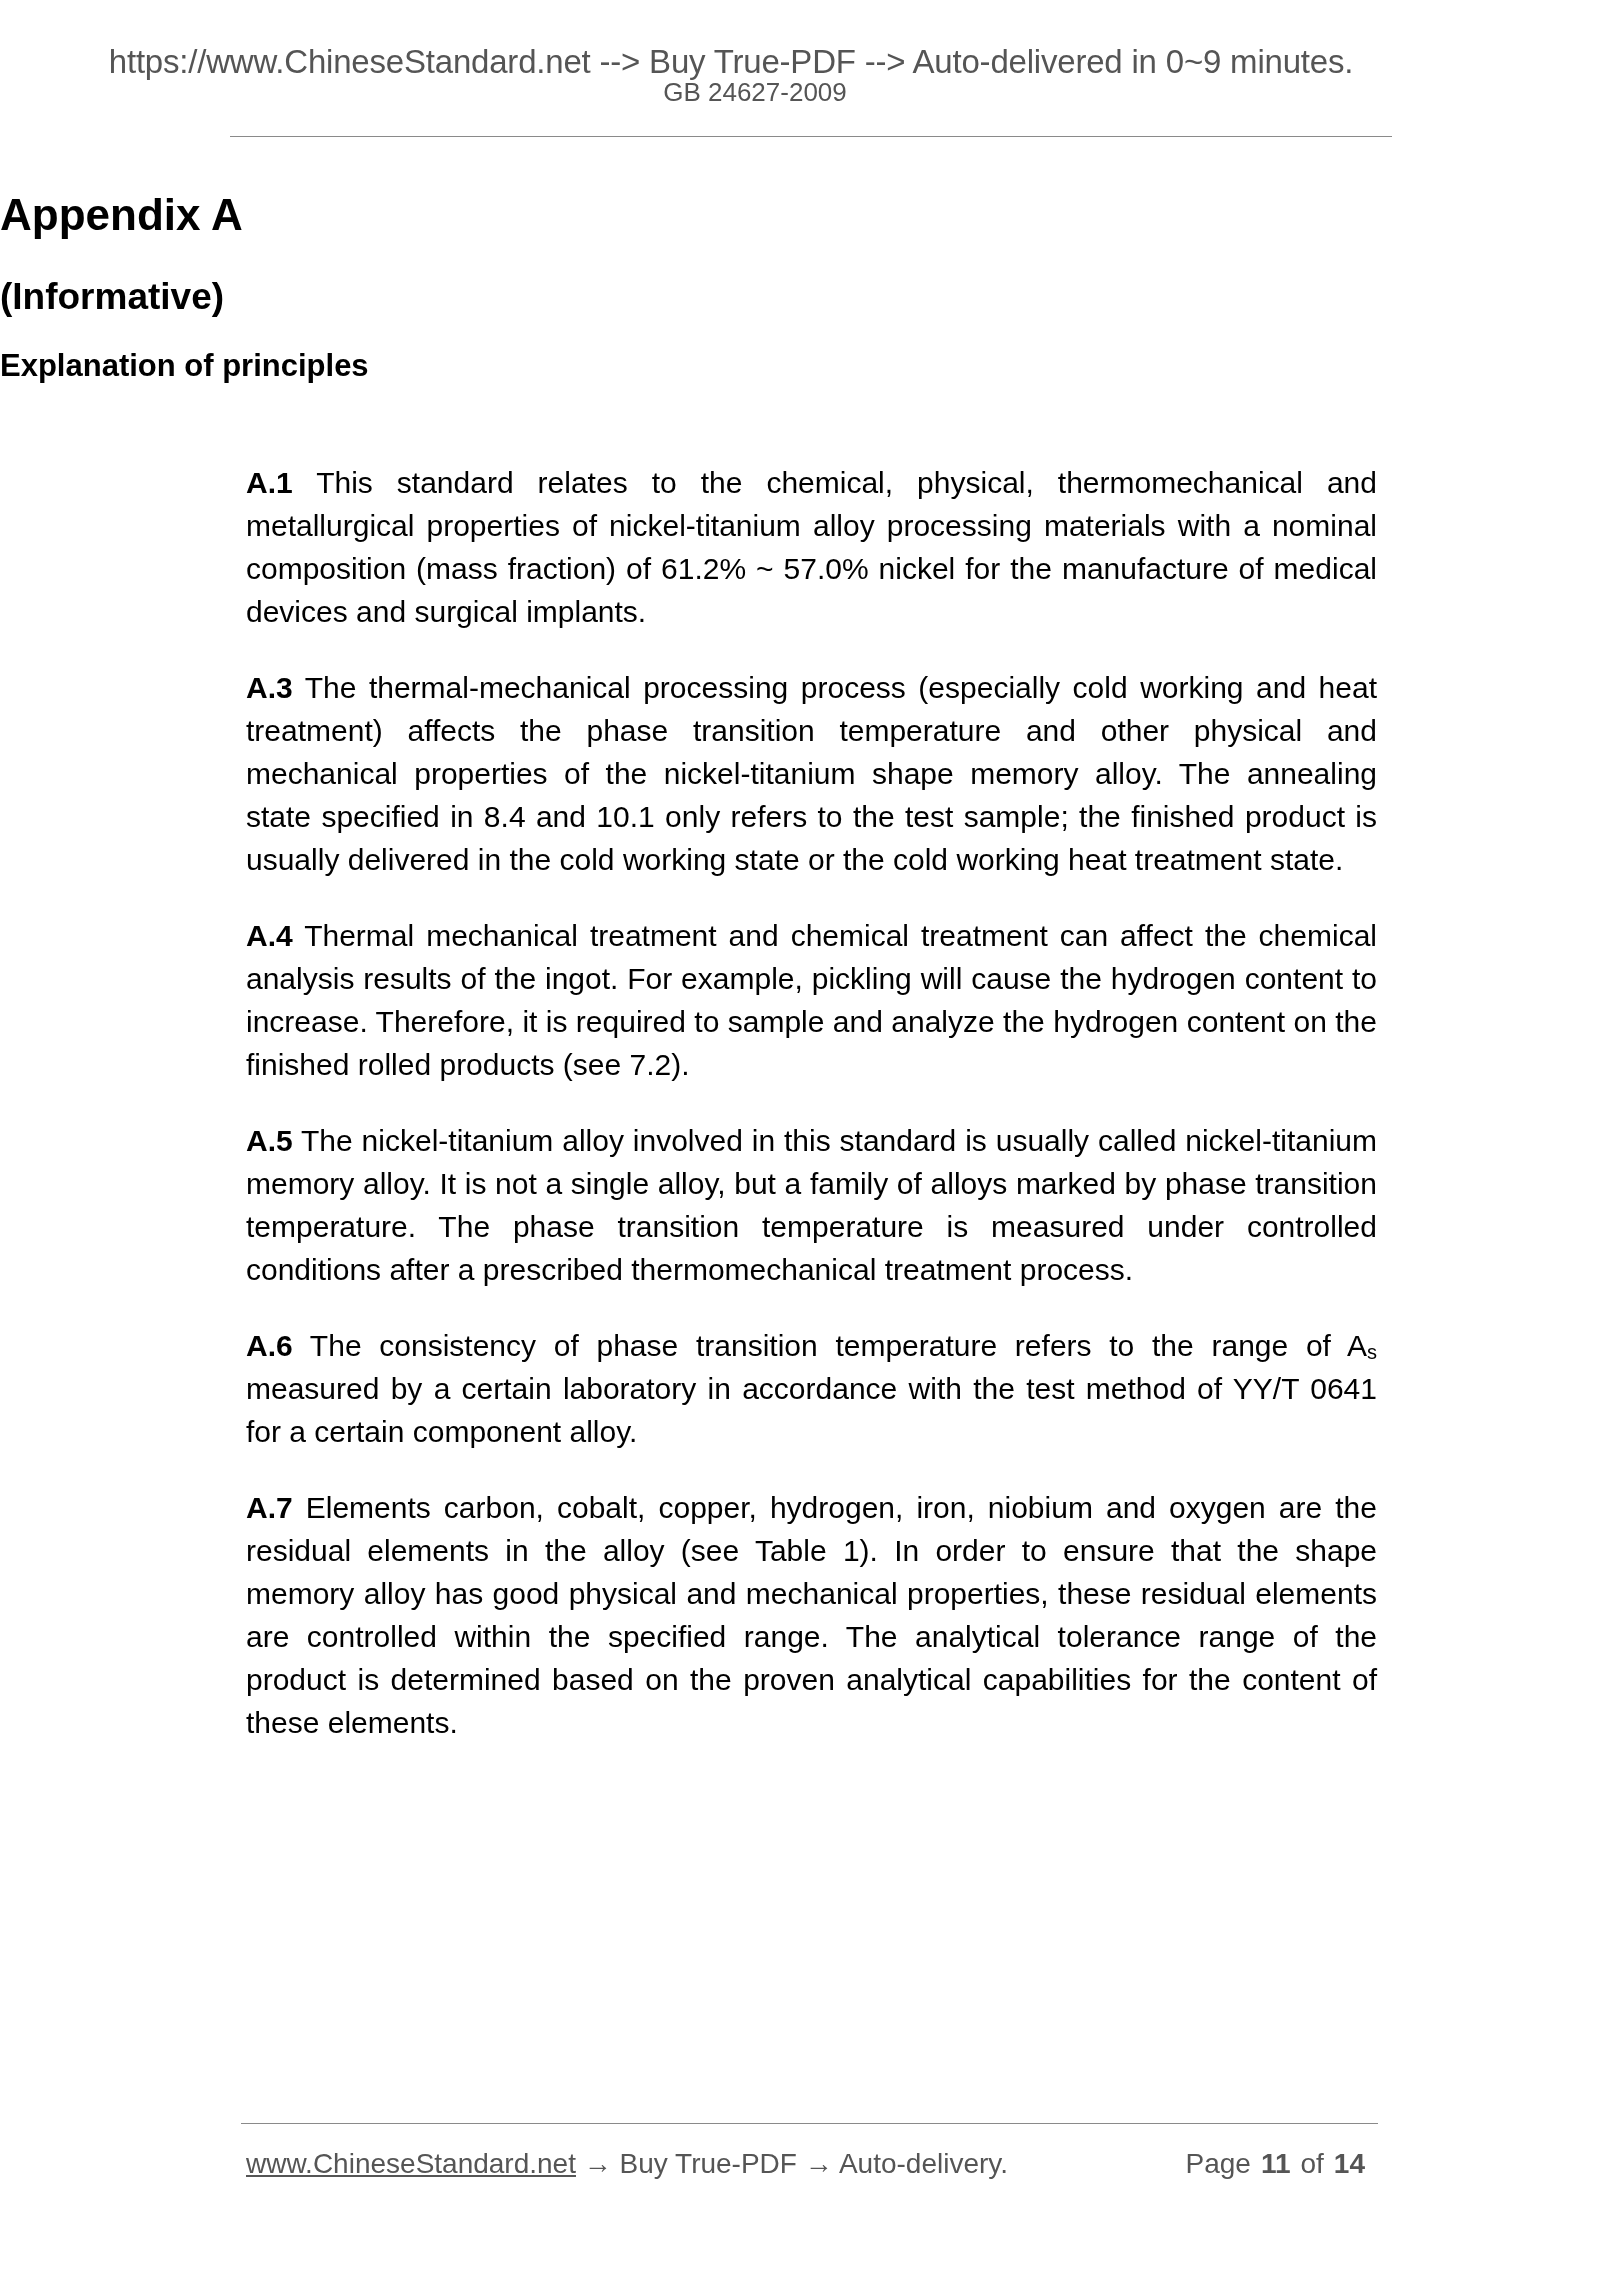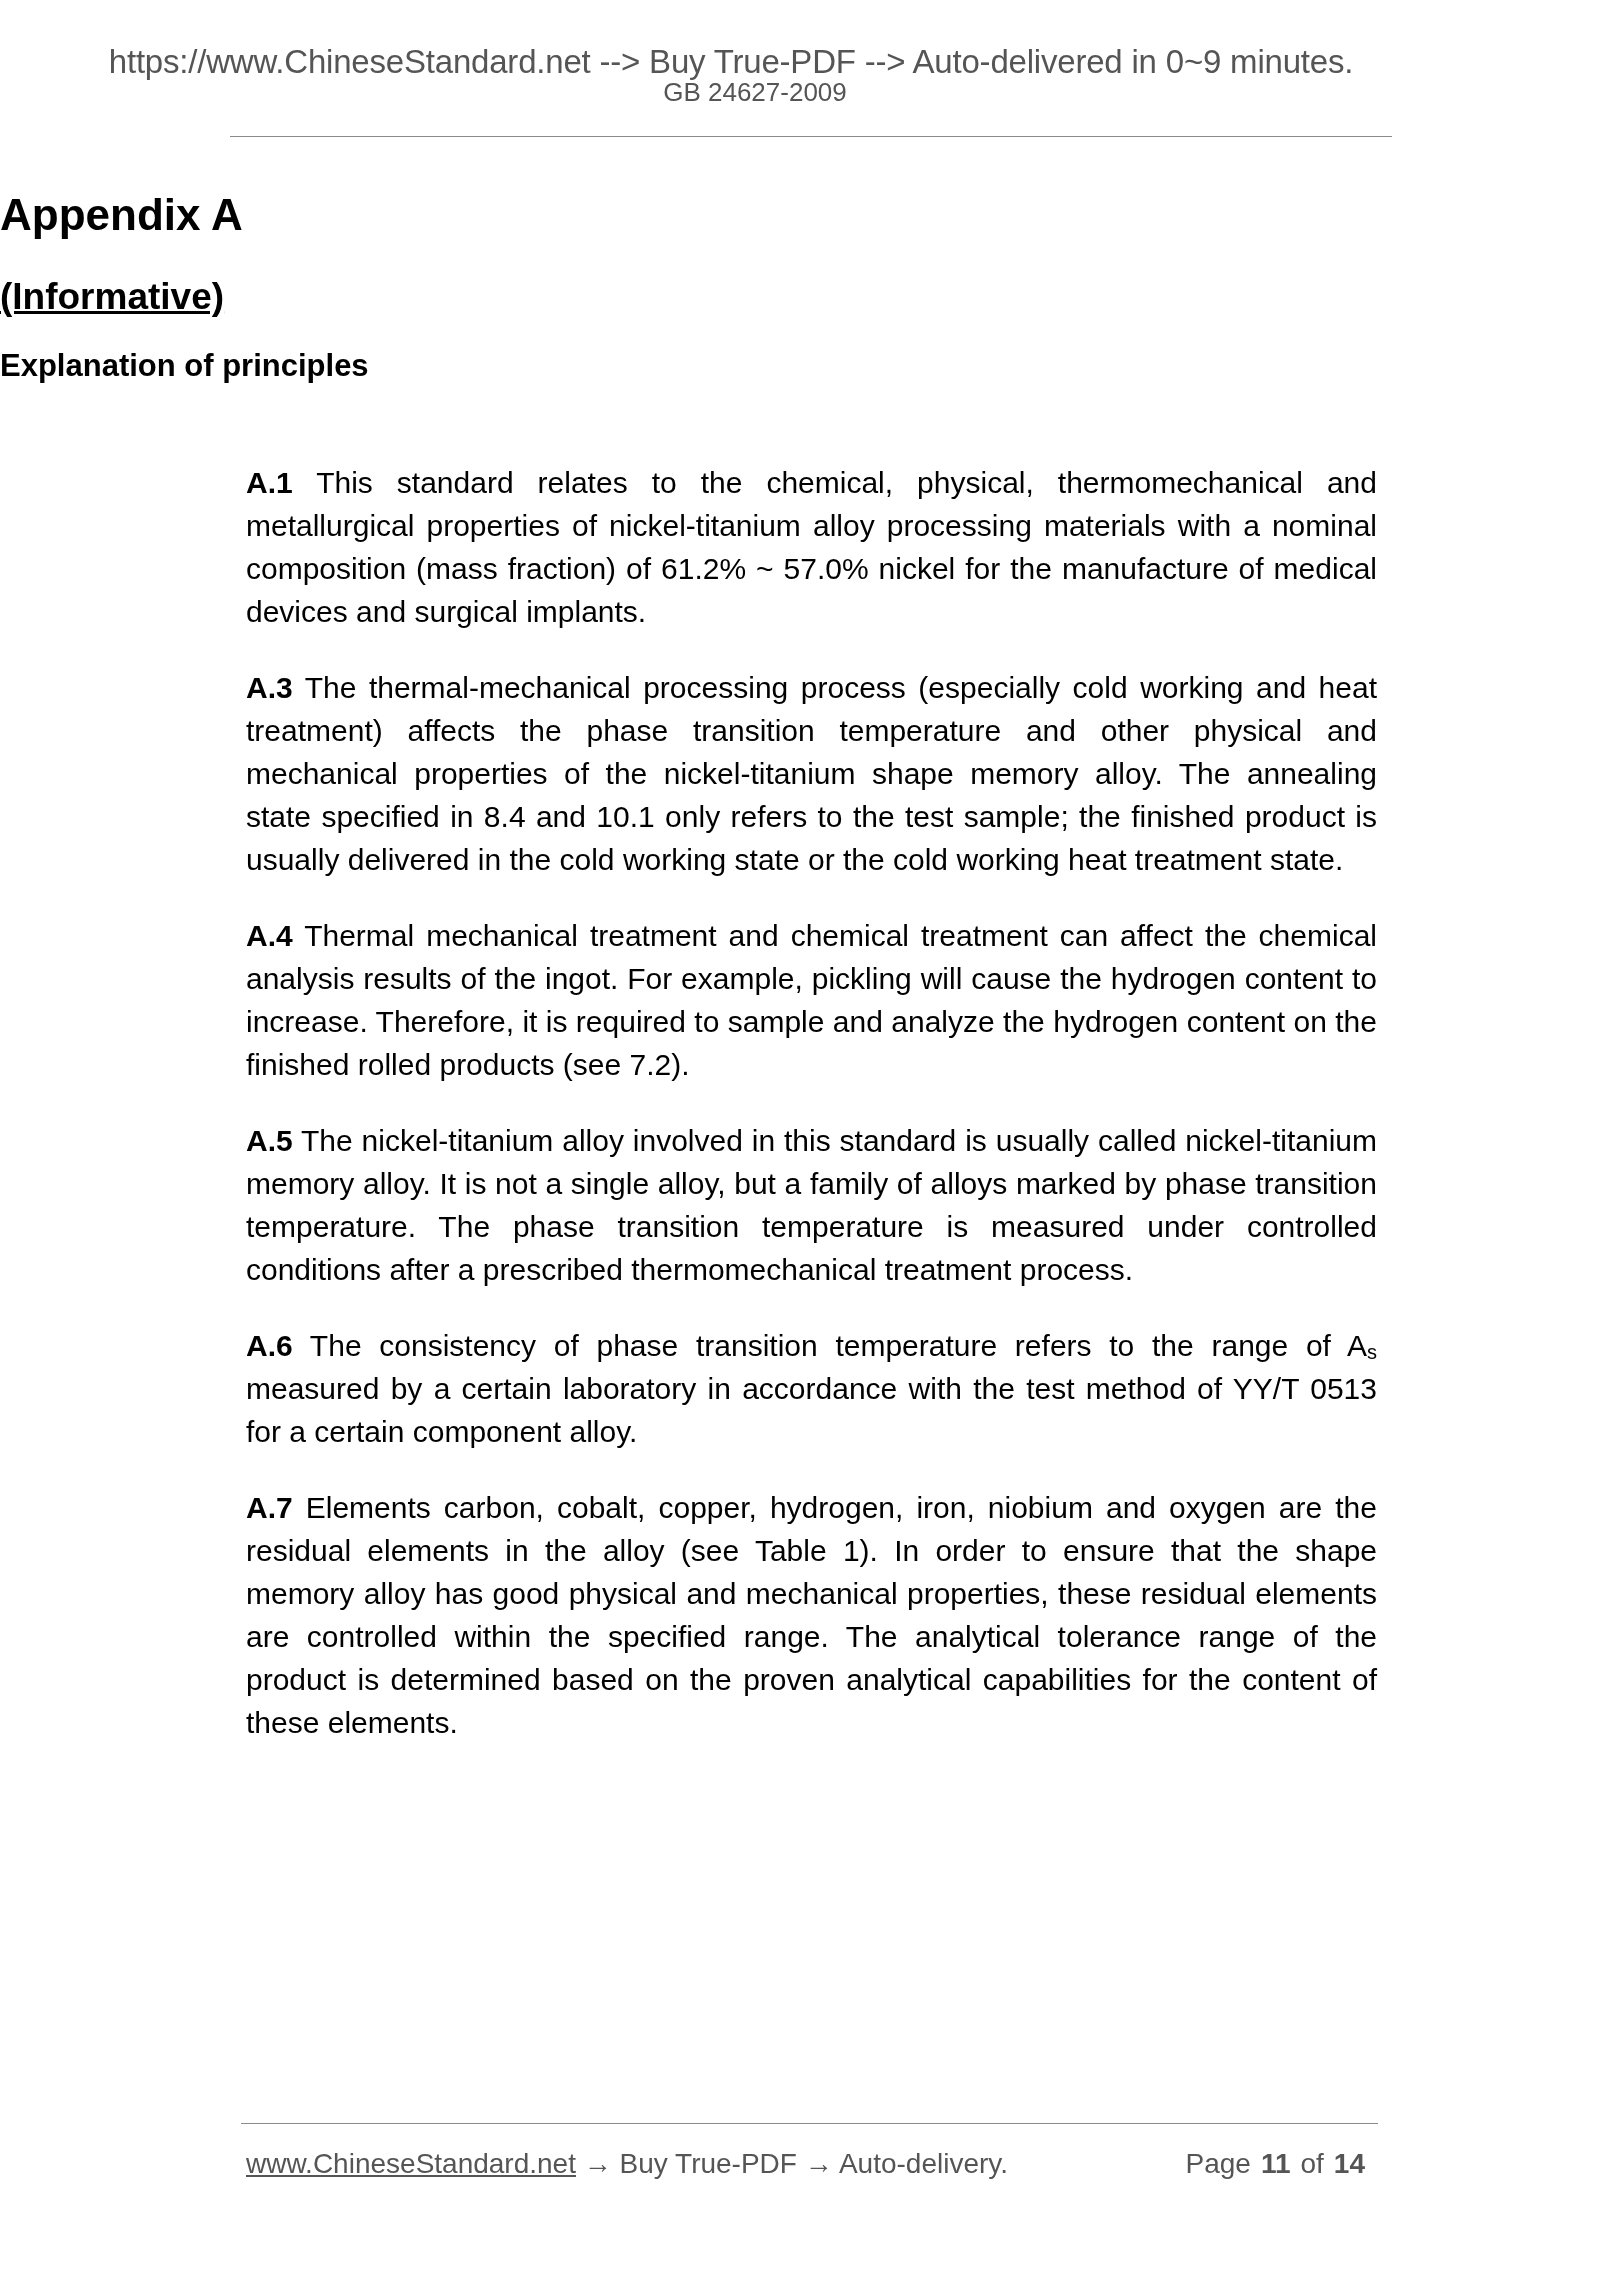--- a/index.html
+++ b/index.html
@@ -50,21 +50,20 @@
     }
     .title-main {
       top: 190px;
       font-size: 44px;
       line-height: 50px;
     }
     .title-sub {
       top: 275px;
       font-size: 37px;
       line-height: 43px;
-      text-decoration: underline;
     }
     .title-caption {
       top: 347px;
       font-size: 31px;
       line-height: 37px;
     }
     .body {
       position: absolute;
       left: 246px;
       top: 461px;
@@ -126,21 +125,21 @@
 
 <div class="titles title-main">Appendix A</div>
 <div class="titles title-sub">(Informative)</div>
 <div class="titles title-caption">Explanation of principles</div>
 
 <div class="body">
   <p class="para"><span class="num">A.1</span><span> This standard relates to the chemical, physical, thermomechanical and metallurgical properties of nickel-titanium alloy processing materials with a nominal composition (mass fraction) of 61.2% ~ 57.0% nickel for the manufacture of medical devices and surgical implants.</span></p>
   <p class="para"><span class="num">A.3</span><span> The thermal-mechanical processing process (especially cold working and heat treatment) affects the phase transition temperature and other physical and mechanical properties of the nickel-titanium shape memory alloy. The annealing state specified in 8.4 and 10.1 only refers to the test sample; the finished product is usually delivered in the cold working state or the cold working heat treatment state.</span></p>
   <p class="para"><span class="num">A.4</span><span> Thermal mechanical treatment and chemical treatment can affect the chemical analysis results of the ingot. For example, pickling will cause the hydrogen content to increase. Therefore, it is required to sample and analyze the hydrogen content on the finished rolled products (see 7.2).</span></p>
   <p class="para"><span class="num">A.5</span><span> The nickel-titanium alloy involved in this standard is usually called nickel-titanium memory alloy. It is not a single alloy, but a family of alloys marked by phase transition temperature. The phase transition temperature is measured under controlled conditions after a prescribed thermomechanical treatment process.</span></p>
-  <p class="para"><span class="num">A.6</span><span> The consistency of phase transition temperature refers to the range of A</span><sub>s</sub><span> measured by a certain laboratory in accordance with the test method of YY/T 0513 for a certain component alloy.</span></p>
+  <p class="para"><span class="num">A.6</span><span> The consistency of phase transition temperature refers to the range of A</span><sub>s</sub><span> measured by a certain laboratory in accordance with the test method of YY/T 0641 for a certain component alloy.</span></p>
   <p class="para"><span class="num">A.7</span><span> Elements carbon, cobalt, copper, hydrogen, iron, niobium and oxygen are the residual elements in the alloy (see Table 1). In order to ensure that the shape memory alloy has good physical and mechanical properties, these residual elements are controlled within the specified range. The analytical tolerance range of the product is determined based on the proven analytical capabilities for the content of these elements.</span></p>
 </div>
 
 <div class="footer-rule"></div>
 <div class="footer">
   <div>
     <a>www.ChineseStandard.net</a><span> </span><span>→</span><span> Buy True-PDF </span><span>→</span><span> Auto-delivery.</span>
   </div>
   <div>
     <span>Page</span><span class="sp"></span><span class="bold">11</span><span class="sp"></span><span>of</span><span class="sp"></span><span class="bold">14</span>

